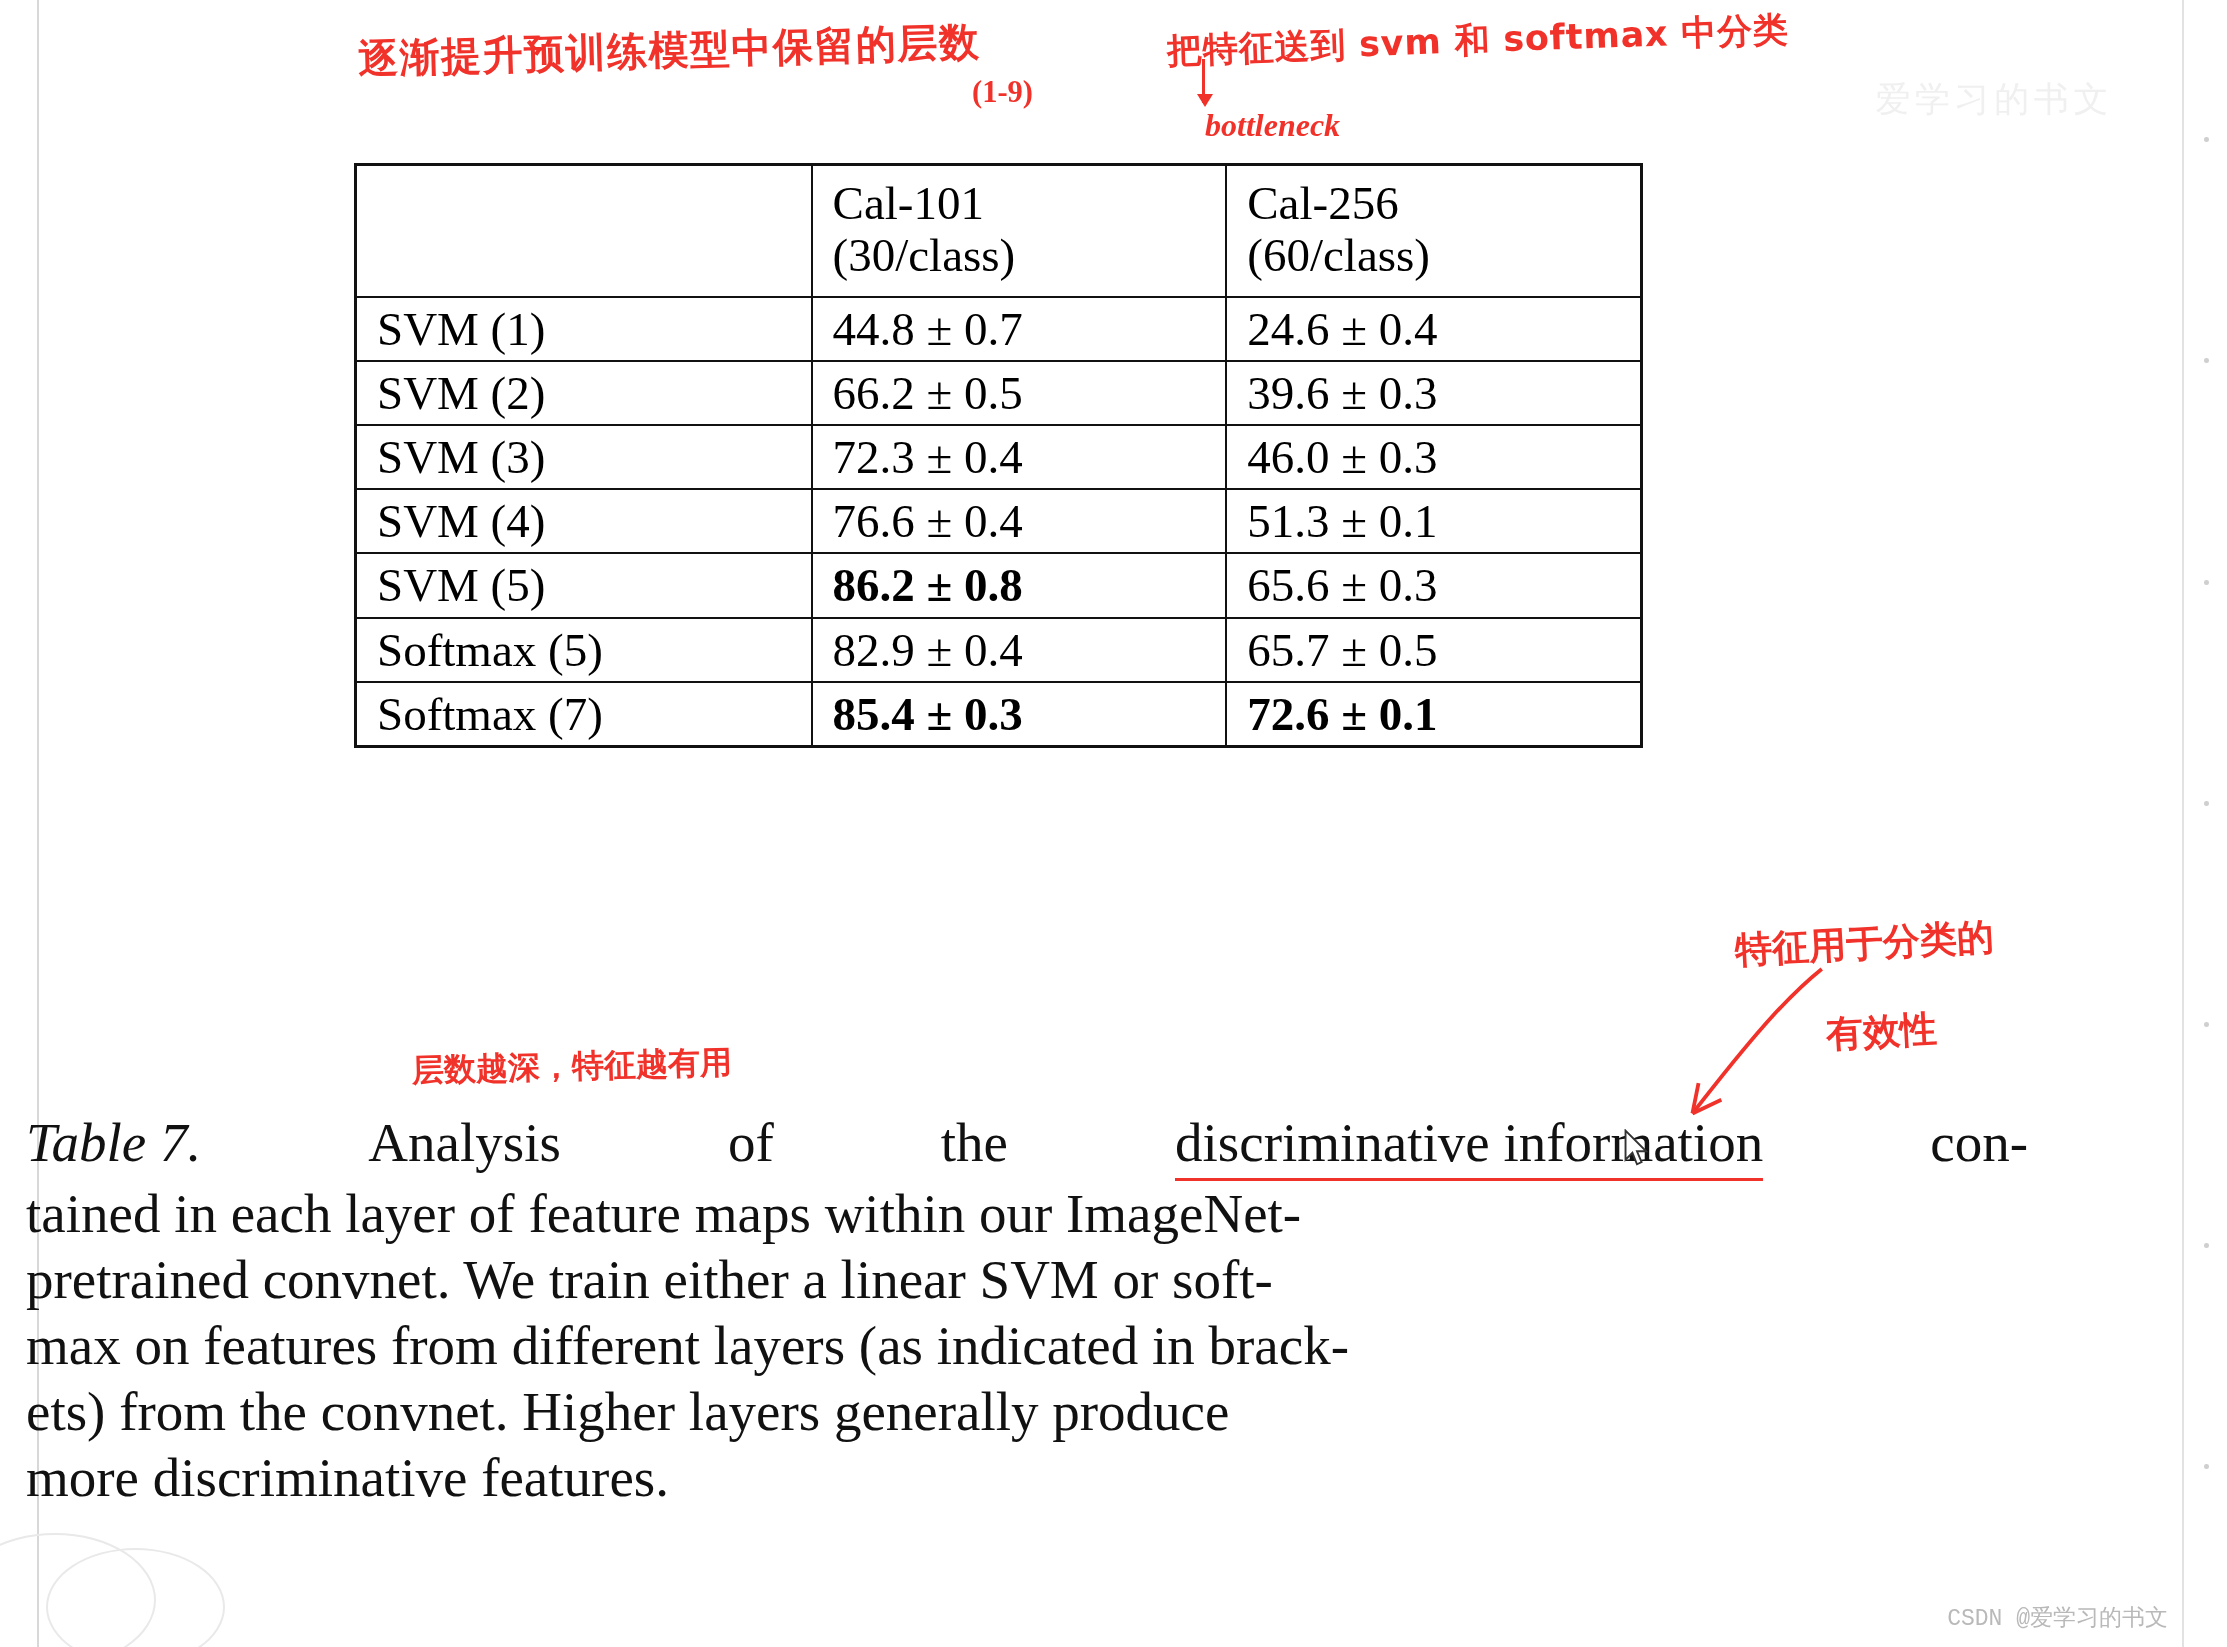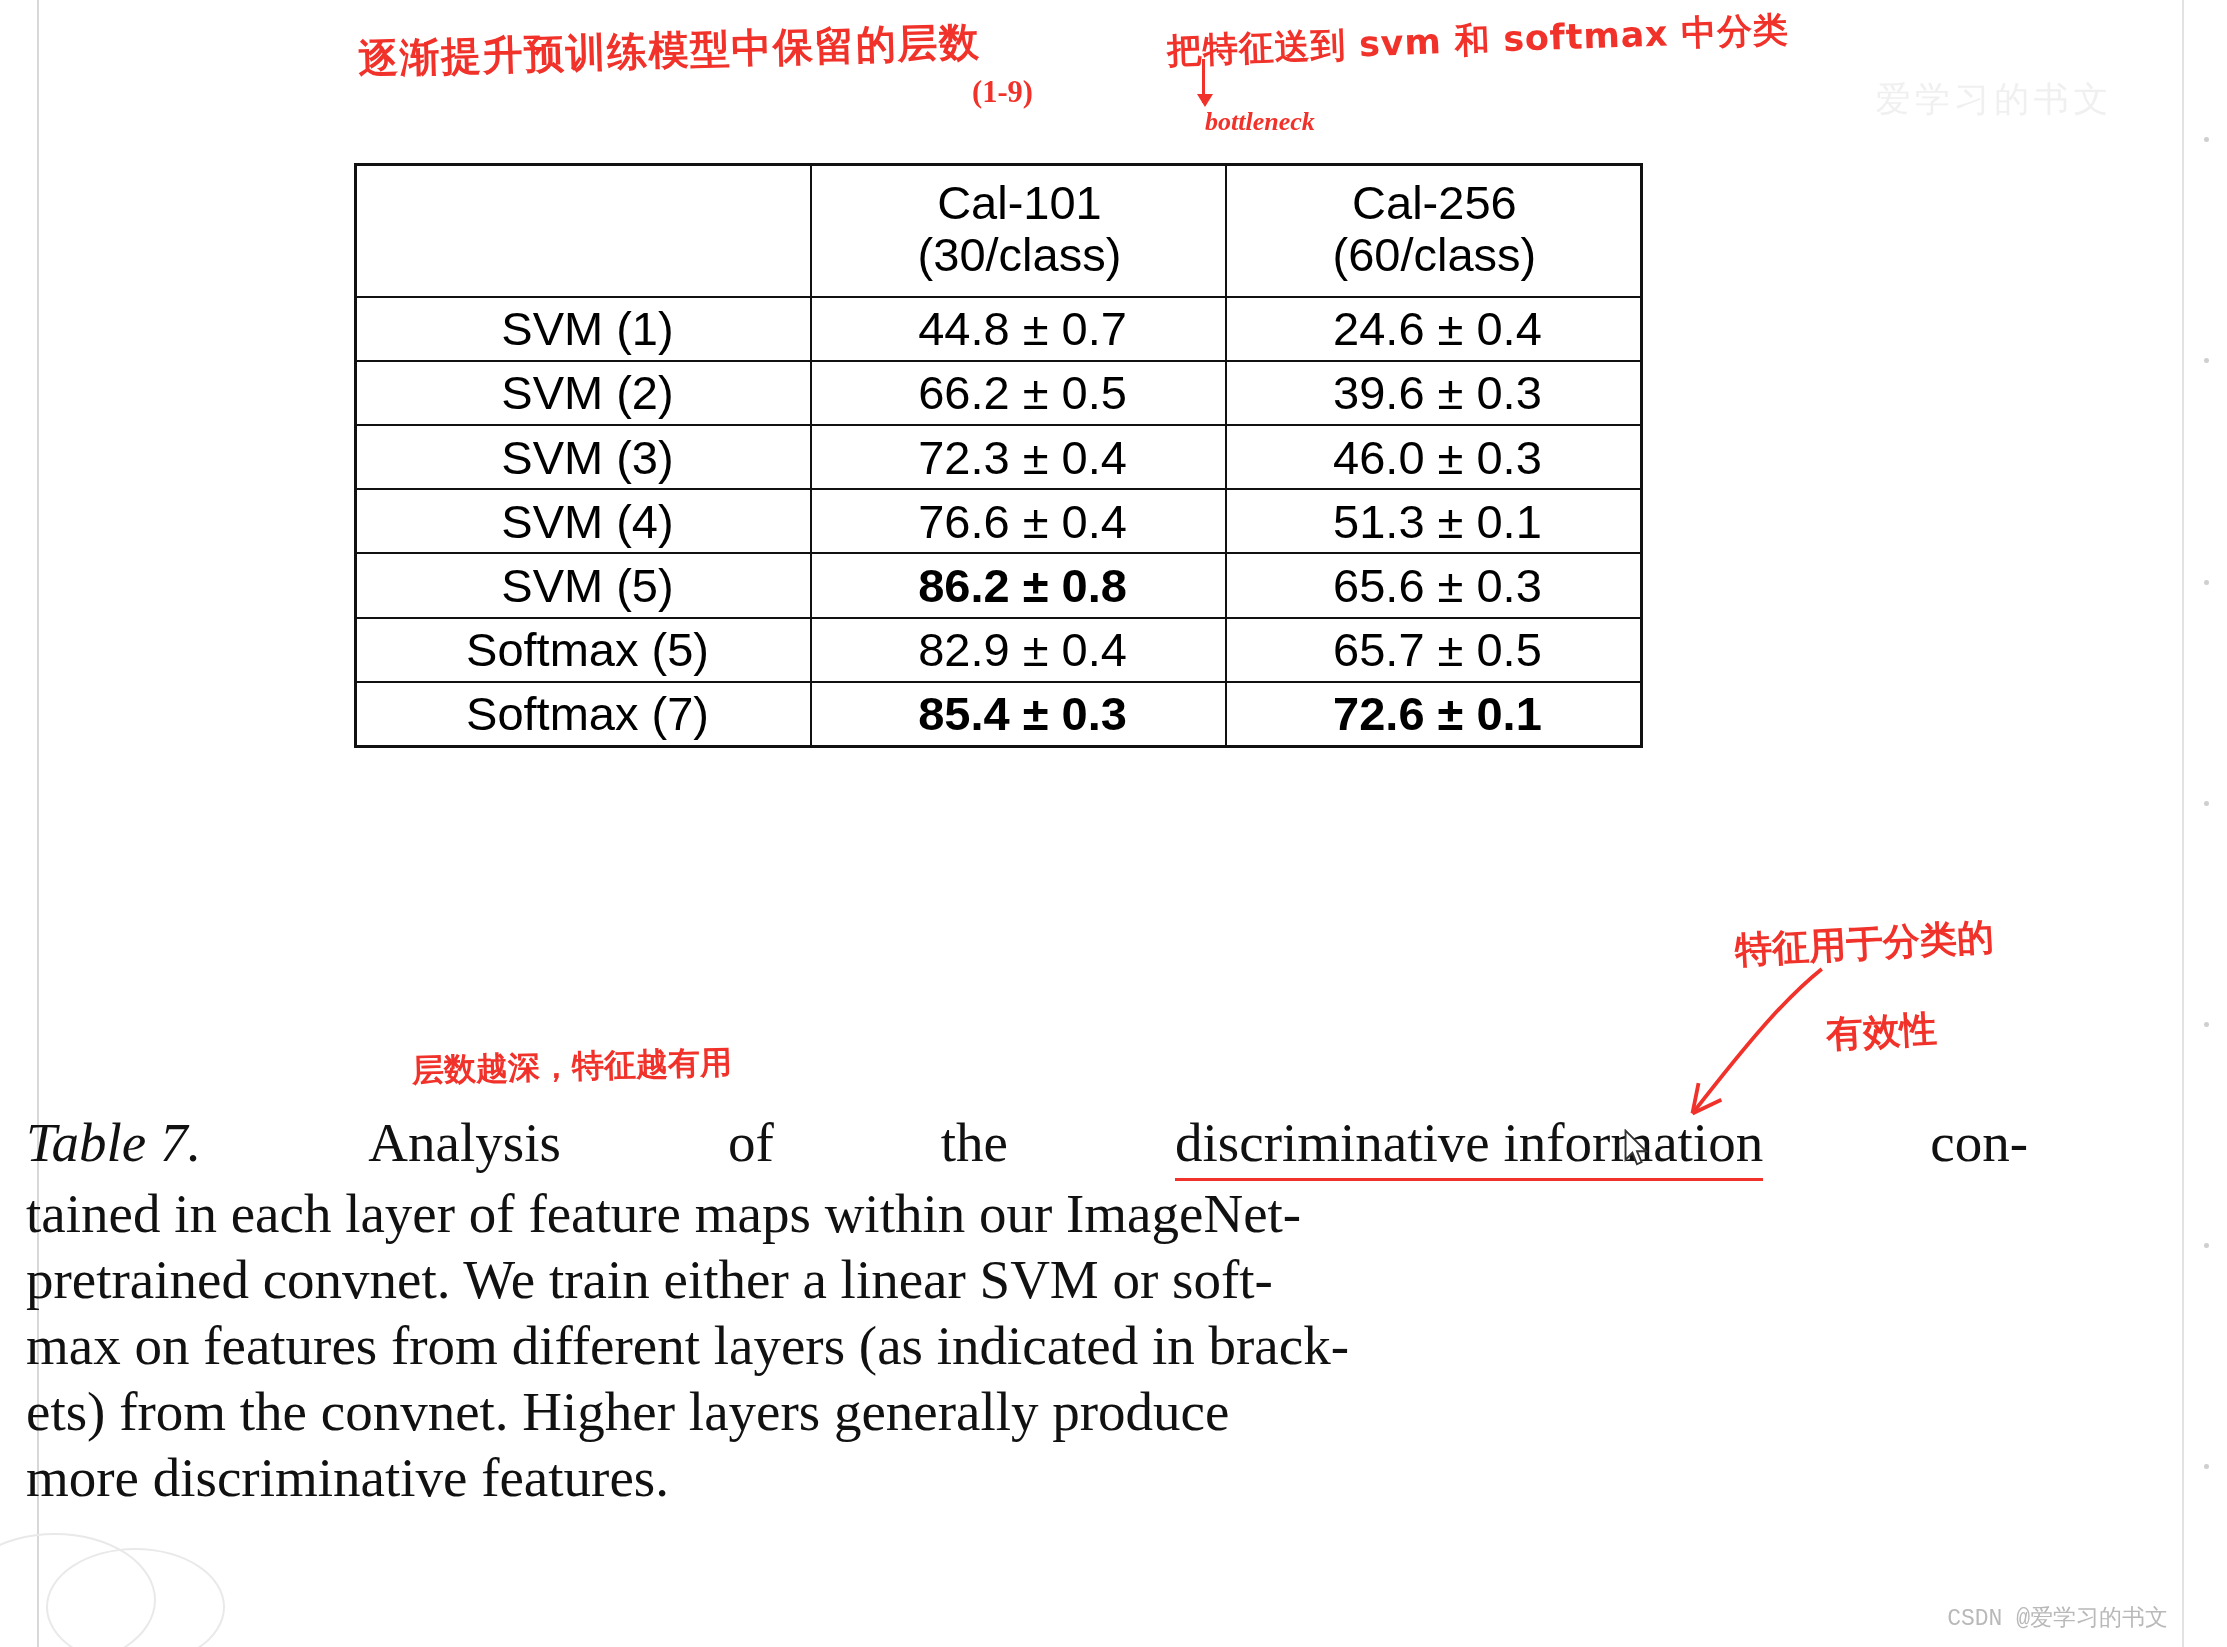--- a/index.html
+++ b/index.html
@@ -72,21 +72,21 @@
     font-family: "Liberation Serif", serif;
   }
   .hw-top2 {
     left: 1167px; top: 17px;
     font-size: 35px;
     letter-spacing: 0.8px;
     transform: rotate(-2deg);
   }
   .hw-bottleneck {
     left: 1205px; top: 107px;
-    font-size: 26px;
+    font-size: 32px;
     font-style: italic;
     font-family: "Liberation Serif", serif;
   }
   .hw-keep-n {
     left: 557px; top: 244px;
     font-size: 30.5px;
     transform: rotate(-1deg);
   }
   .hw-deeper {
     left: 412px; top: 1045px;
@@ -141,27 +141,26 @@
     width: 1289px;
   }
   table.t7 {
     border-collapse: collapse;
     width: 1289px;
     border: 3.8px solid #111;
     background: #fff;
   }
   table.t7 td {
     border: 2.3px solid #111;
-    font-family: Liberation Sans, sans-serif;
+    font-family: Liberation Serif, serif;
     font-size: 47px;
     padding: 3.1px 12.2px;
     height: 56px;
     vertical-align: middle;
     white-space: nowrap;
-    text-align: center;
   }
   table.t7 td.hdr {
     font-size: 47px;
     line-height: 1.12;
     padding: 10.7px 18.3px 13.7px 18.3px;
     vertical-align: top;
     white-space: normal;
   }
   .col-label { width: 458px; padding-left: 20px !important; }
   .col-num   { width: 416px; padding-left: 20px !important; }

